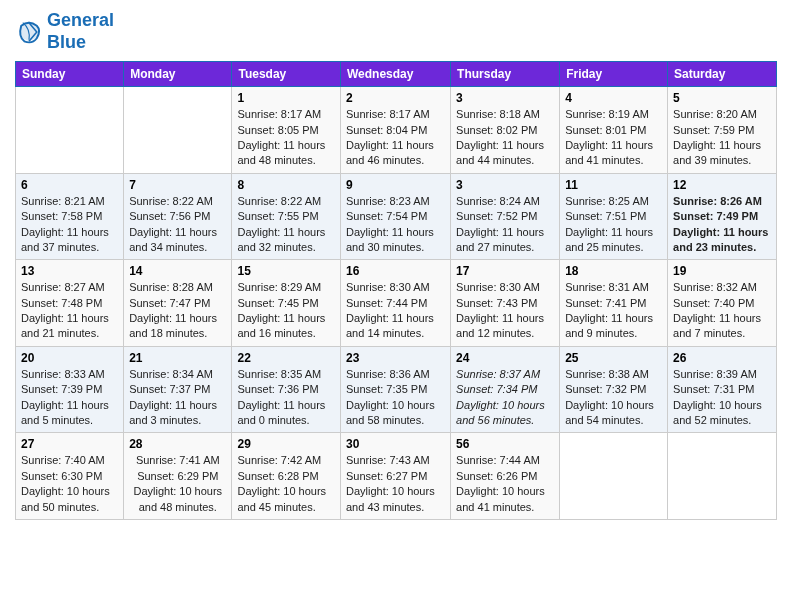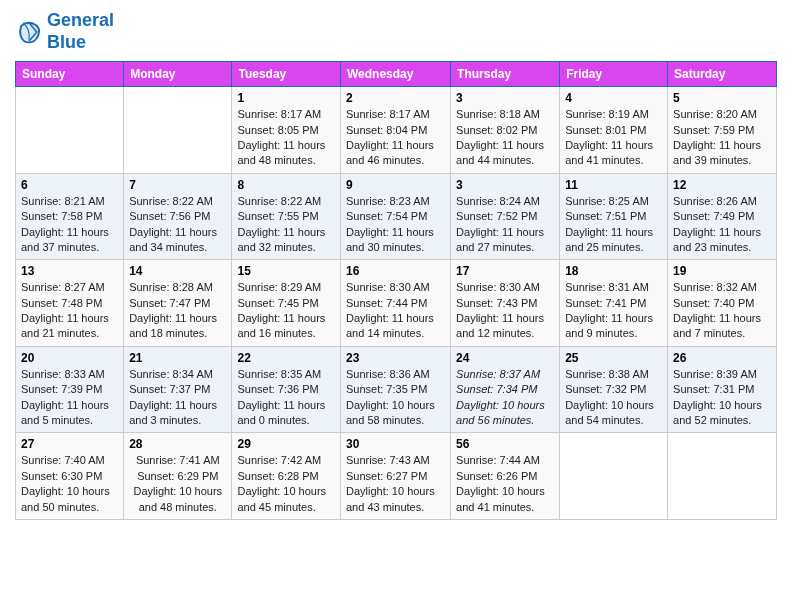--- a/index.html
+++ b/index.html
@@ -52,21 +52,21 @@
     .location-title {
       font-size: 15px;
       color: #333;
     }
     table {
       width: 100%;
       border-collapse: collapse;
       font-size: 11px;
     }
     thead tr th {
-      background-color: #d946ef;
+      background-color: #6d28d9;
       color: #fff;
       text-align: left;
       padding: 5px 6px;
       font-size: 12px;
       font-weight: bold;
       border: 1px solid #1a6db5;
     }
     tbody tr td {
       vertical-align: top;
       padding: 4px 5px;
@@ -198,21 +198,21 @@
 Daylight: 11 hours and 27 minutes.</div>
           </td>
           <td>
             <span class="day-num">11</span>
             <div class="day-info" style="white-space: pre-line;">Sunrise: 8:25 AM
 Sunset: 7:51 PM
 Daylight: 11 hours and 25 minutes.</div>
           </td>
           <td>
             <span class="day-num">12</span>
-            <div class="day-info" style="white-space: pre-line;">Sunrise: 8:26 AM
+            <div class="day-info" style="white-space: pre-line; font-weight: bold;">Sunrise: 8:26 AM
 Sunset: 7:49 PM
 Daylight: 11 hours and 23 minutes.</div>
           </td>
         </tr>
         <tr>
           <td>
             <span class="day-num">13</span>
             <div class="day-info" style="white-space: pre-line;">Sunrise: 8:27 AM
 Sunset: 7:48 PM
 Daylight: 11 hours and 21 minutes.</div>

